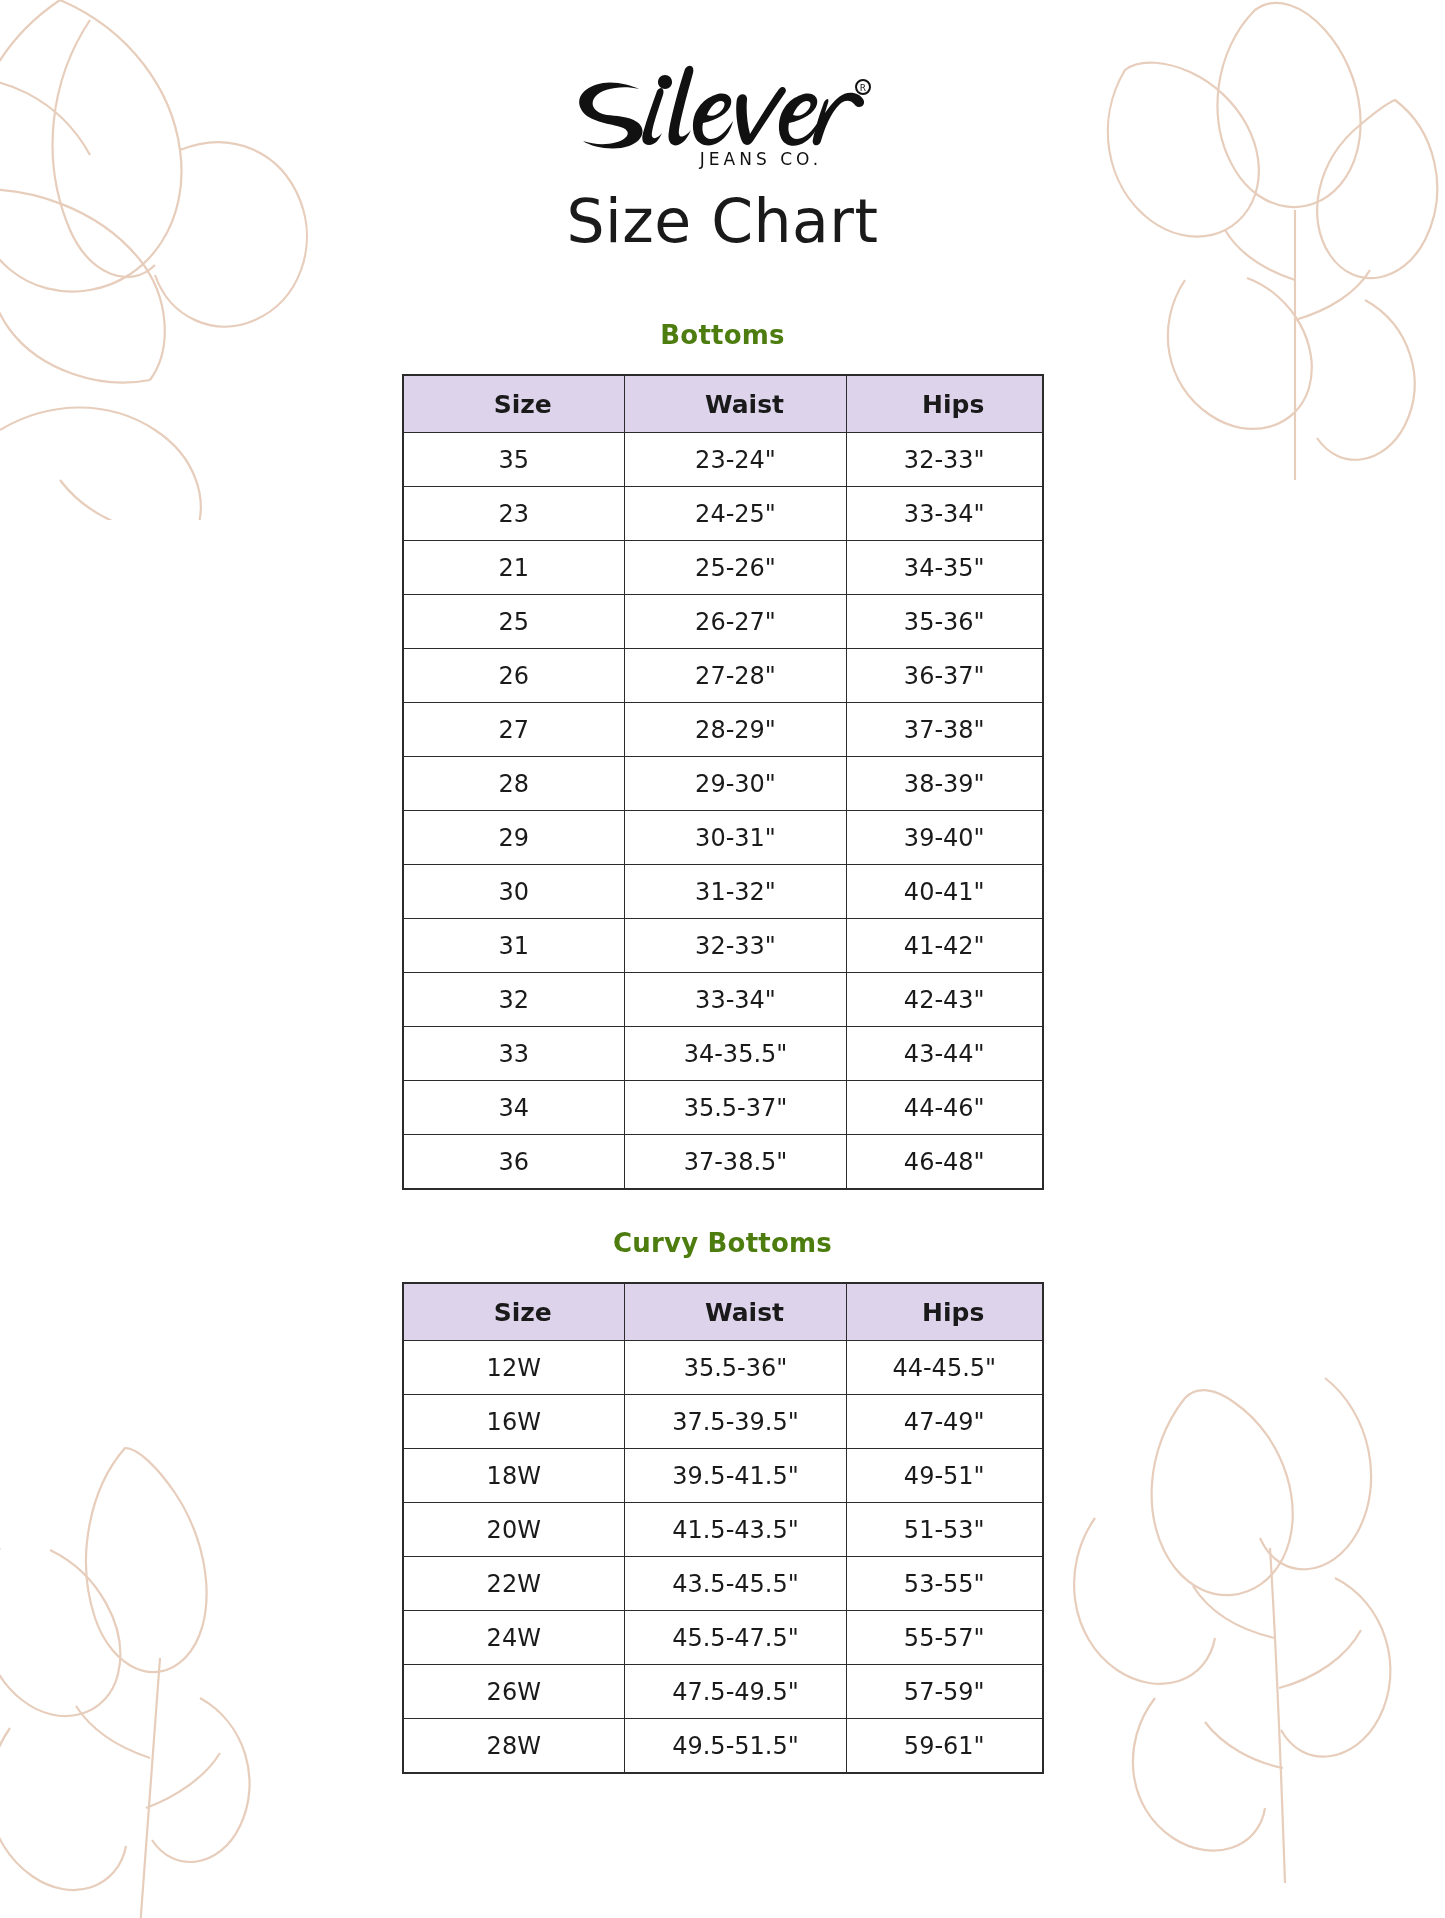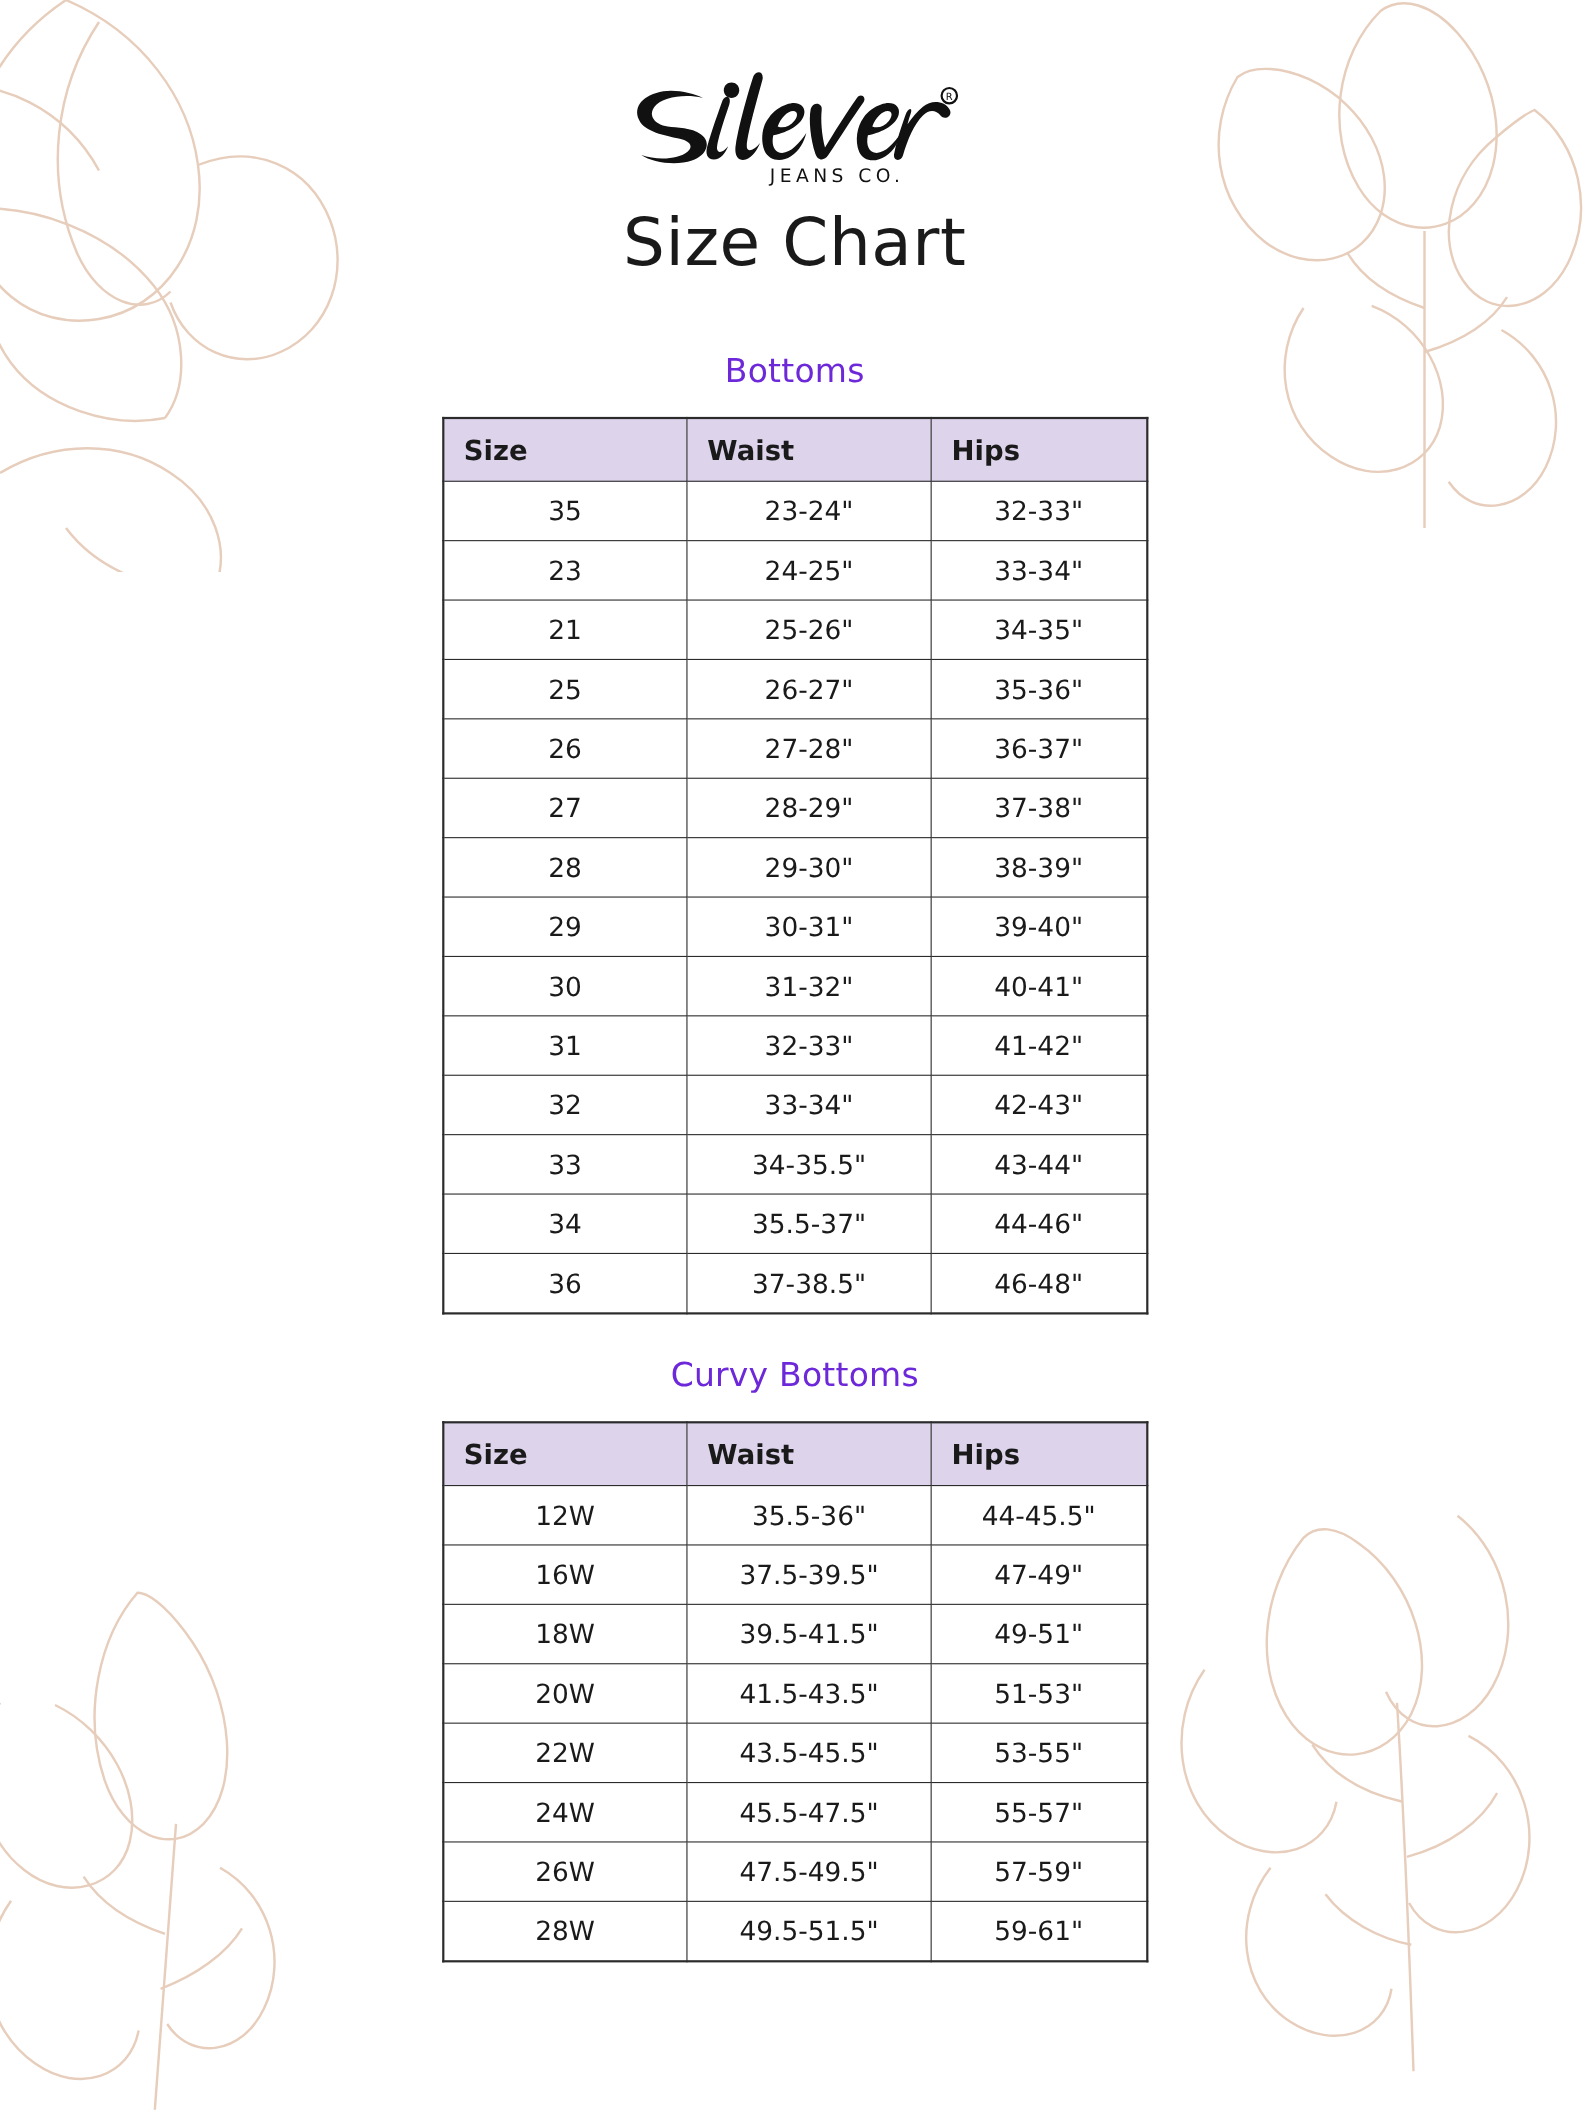--- a/index.html
+++ b/index.html
@@ -51,24 +51,24 @@
     font-size: 60px;
     font-weight: 400;
     letter-spacing: 0.5px;
     margin: 12px 0 0 0;
     color: #1a1a1a;
     font-family: "DejaVu Sans", sans-serif;
   }
 
   .section-title {
     text-align: center;
-    font-size: 30px;
-    font-weight: 400;
+    font-size: 26px;
+    font-weight: 700;
     margin: 0;
-    color: #6d28d9;
+    color: #4d7c0f;
     letter-spacing: 0.2px;
   }
   .section-title.bottoms { margin-top: 64px; }
   .section-title.curvy { margin-top: 38px; }
 
   .table-wrap {
     display: flex;
     justify-content: center;
     margin-top: 24px;
   }
@@ -86,21 +86,21 @@
     font-size: 24px;
     font-weight: 400;
     text-align: center;
     color: #1a1a1a;
     padding: 0;
   }
   table.size-table thead th {
     background: #ddd4ec;
     font-weight: 700;
     font-size: 25px;
-    text-align: left;
+    text-align: center;
     padding-left: 18px;
     height: 56px;
   }
   table.size-table col.c-size  { width: 222px; }
   table.size-table col.c-waist { width: 222px; }
   table.size-table col.c-hips  { width: 196px; }
 
   table.curvy-table { width: 640px; }
 </style>
 </head>

